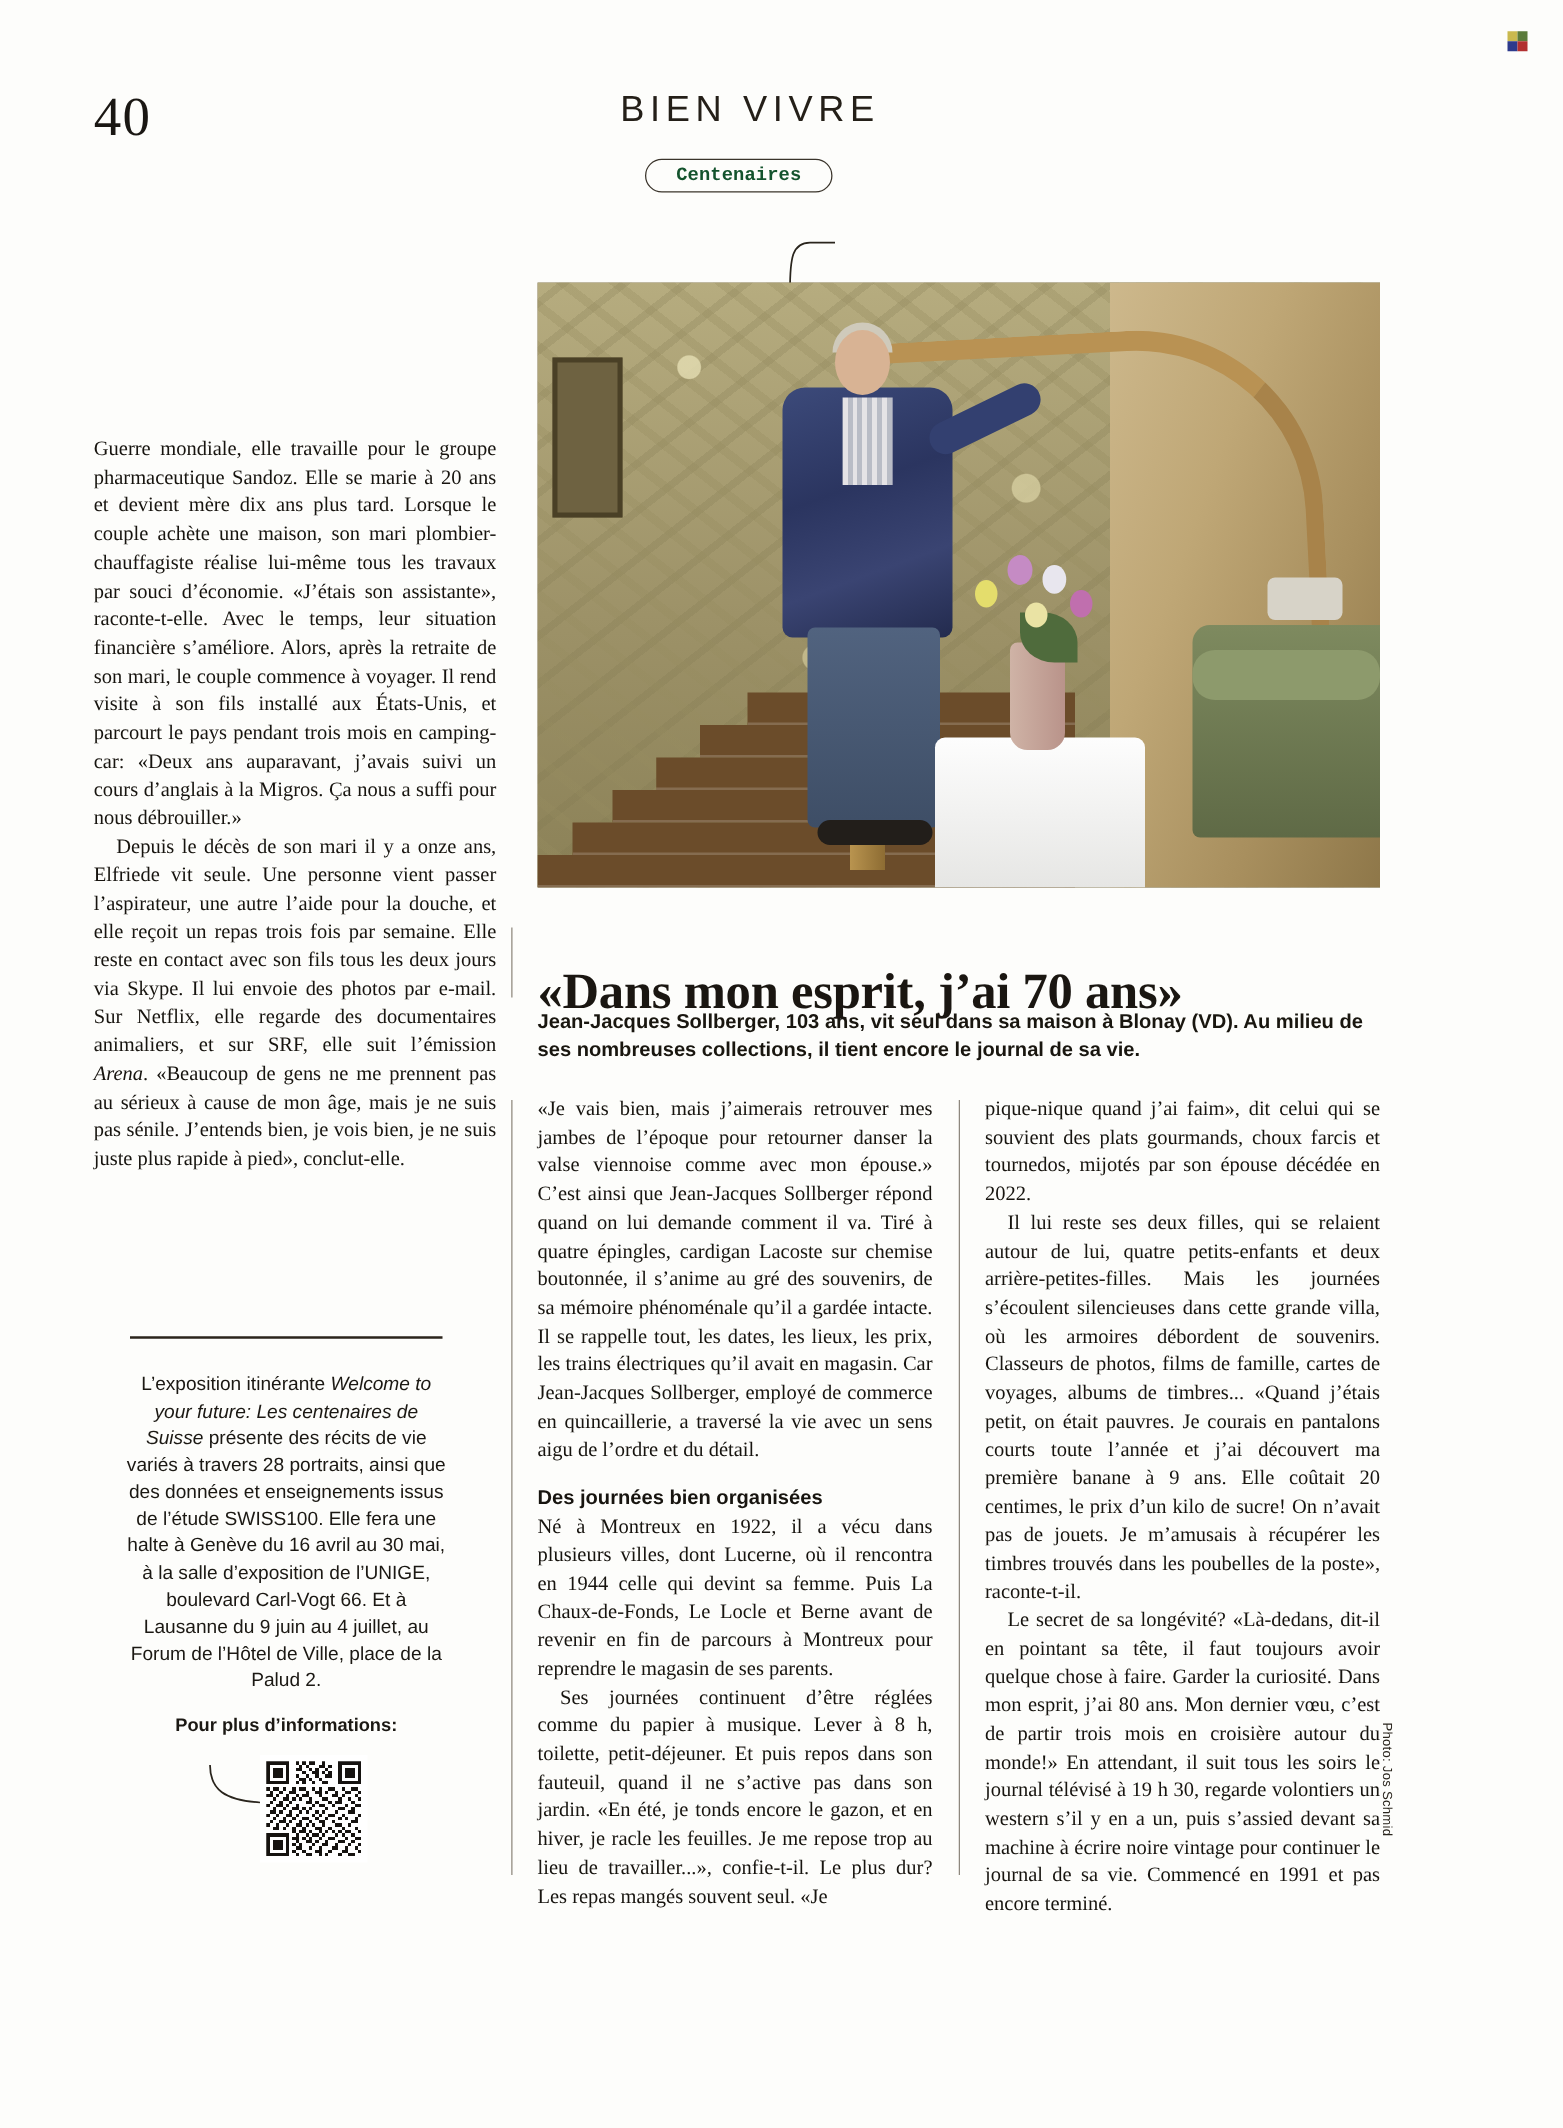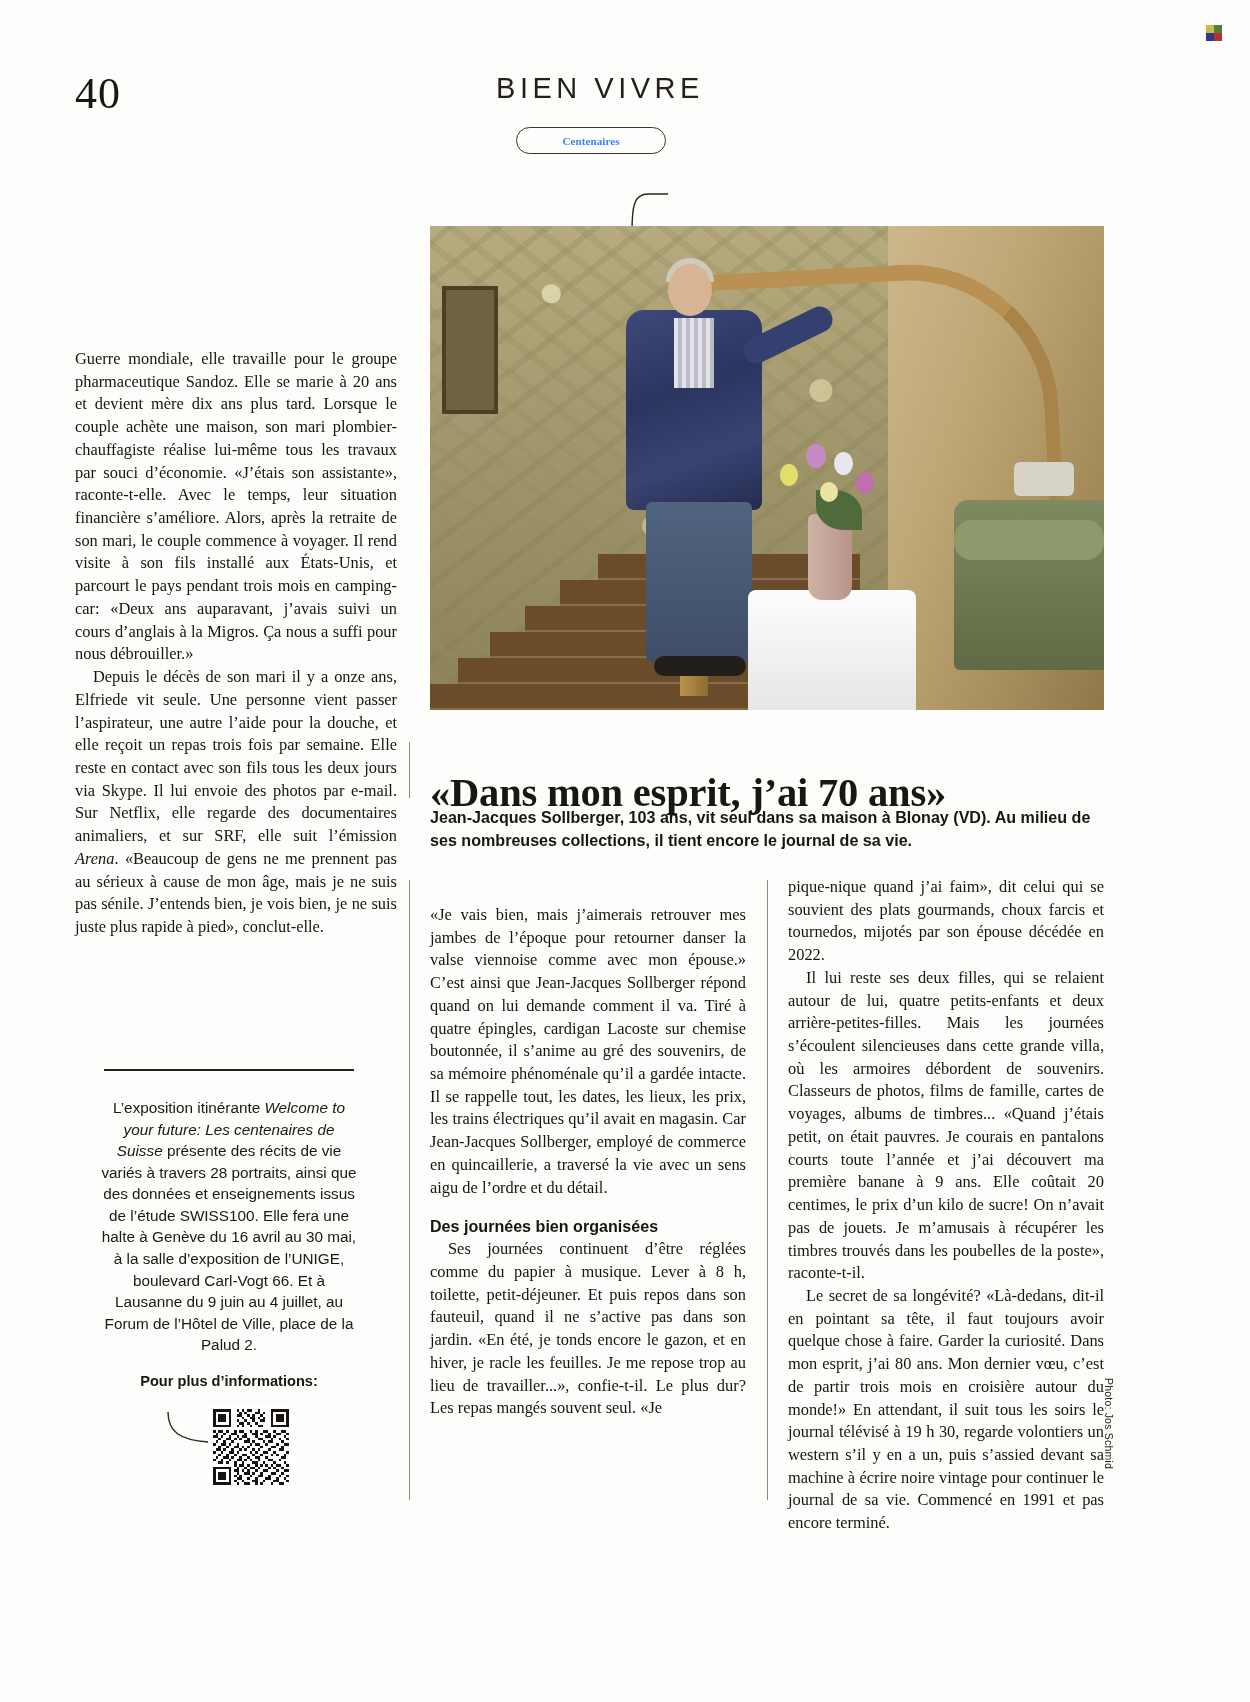--- a/index.html
+++ b/index.html
@@ -31,22 +31,22 @@
     position:absolute;left:430px;top:72px;width:340px;text-align:center;
     font-family:Liberation Sans, sans-serif;
     font-size:29px;letter-spacing:4.5px;color:#241f18;
     white-space:nowrap;
   }
   .section-pill{
     position:absolute;left:516px;top:127px;
     width:148px;height:25px;
     border:1.4px solid #3a342b;border-radius:14px;
     display:flex;align-items:center;justify-content:center;
-    font-family:Liberation Serif, serif;
-    font-size:11px;font-weight:700;color:#3b82f6;letter-spacing:.1px;
+    font-family:Liberation Mono, monospace;
+    font-size:15px;font-weight:700;color:#14532d;letter-spacing:.1px;
   }
 
   
   .photo-caption{
     position:absolute;left:660px;top:180px;width:300px;
     text-align:center;
     font-family:"Liberation Sans",sans-serif;
     font-size:13px;font-weight:700;line-height:1.38;color:#1d1a14;
   }
   .caption-leader{position:absolute;left:622px;top:184px;width:46px;height:48px;}
@@ -175,21 +175,21 @@
     position:absolute;left:430px;top:806px;width:672px;
     font-family:"Liberation Sans",sans-serif;
     font-size:16.1px;font-weight:700;line-height:1.40;color:#19160f;
   }
 
   
   .col-mid,.col-right{
     position:absolute;top:876px;width:316px;
     font-size:16.4px;line-height:1.385;text-align:justify;hyphens:auto;
   }
-  .col-mid{left:430px;margin-top:28px;}
+  .col-mid{left:430px;}
   .col-right{left:788px;}
   .col-mid p,.col-right p{margin:0;}
   .col-mid p + p,.col-right p + p{text-indent:18px;}
   .subhead{
     font-family:"Liberation Sans",sans-serif;
     font-size:16.1px;font-weight:700;line-height:1.3;
     margin-top:17px !important;margin-bottom:1px !important;text-indent:0 !important;
     text-align:left;
   }
 
@@ -486,20 +486,21 @@
   <div class="hl-rule"></div>
   <h1 class="headline">«Dans mon esprit, j’ai 70 ans»</h1>
   <div class="deck">Jean-Jacques Sollberger, 103 ans, vit seul dans sa maison à Blonay (VD). Au milieu de ses nombreuses collections, il tient encore le journal de sa vie.</div>
 
   <div class="vrule vr-left"></div>
   <div class="vrule vr-mid"></div>
 
   <div class="col-mid">
     <p>«Je vais bien, mais j’aimerais retrouver mes jambes de l’époque pour retourner danser la valse viennoise comme avec mon épouse.» C’est ainsi que Jean-Jacques Sollberger répond quand on lui demande comment il va. Tiré à quatre épingles, cardigan Lacoste sur chemise boutonnée, il s’anime au gré des souvenirs, de sa mémoire phénoménale qu’il a gardée intacte. Il se rappelle tout, les dates, les lieux, les prix, les trains électriques qu’il avait en magasin. Car Jean-Jacques Sollberger, employé de commerce en quincaillerie, a traversé la vie avec un sens aigu de l’ordre et du détail.</p>
     <p class="subhead">Des journées bien organisées</p>
+    <p style="text-indent:0">Né à Montreux en 1922, il a vécu dans plusieurs villes, dont Lucerne, où il rencontra en 1944 celle qui devint sa femme. Puis La Chaux-de-Fonds, Le Locle et Berne avant de revenir en fin de parcours à Montreux pour reprendre le magasin de ses parents.</p>
     <p>Ses journées continuent d’être réglées comme du papier à musique. Lever à 8 h, toilette, petit-déjeuner. Et puis repos dans son fauteuil, quand il ne s’active pas dans son jardin. «En été, je tonds encore le gazon, et en hiver, je racle les feuilles. Je me repose trop au lieu de travailler...», confie-t-il. Le plus dur? Les repas mangés souvent seul. «Je</p>
   </div>
 
   <div class="col-right">
     <p>pique-nique quand j’ai faim», dit celui qui se souvient des plats gourmands, choux farcis et tournedos, mijotés par son épouse décédée en 2022.</p>
     <p>Il lui reste ses deux filles, qui se relaient autour de lui, quatre petits-enfants et deux arrière-petites-filles. Mais les journées s’écoulent silencieuses dans cette grande villa, où les armoires débordent de souvenirs. Classeurs de photos, films de famille, cartes de voyages, albums de timbres... «Quand j’étais petit, on était pauvres. Je courais en pantalons courts toute l’année et j’ai découvert ma première banane à 9 ans. Elle coûtait 20 centimes, le prix d’un kilo de sucre! On n’avait pas de jouets. Je m’amusais à récupérer les timbres trouvés dans les poubelles de la poste», raconte-t-il.</p>
     <p>Le secret de sa longévité? «Là-dedans, dit-il en pointant sa tête, il faut toujours avoir quelque chose à faire. Garder la curiosité. Dans mon esprit, j’ai 80 ans. Mon dernier vœu, c’est de partir trois mois en croisière autour du monde!» En attendant, il suit tous les soirs le journal télévisé à 19 h 30, regarde volontiers un western s’il y en a un, puis s’assied devant sa machine à écrire noire vintage pour continuer le journal de sa vie. Commencé en 1991 et pas encore terminé.</p>
   </div>
 
   <div class="credit">Photo: Jos Schmid</div>

